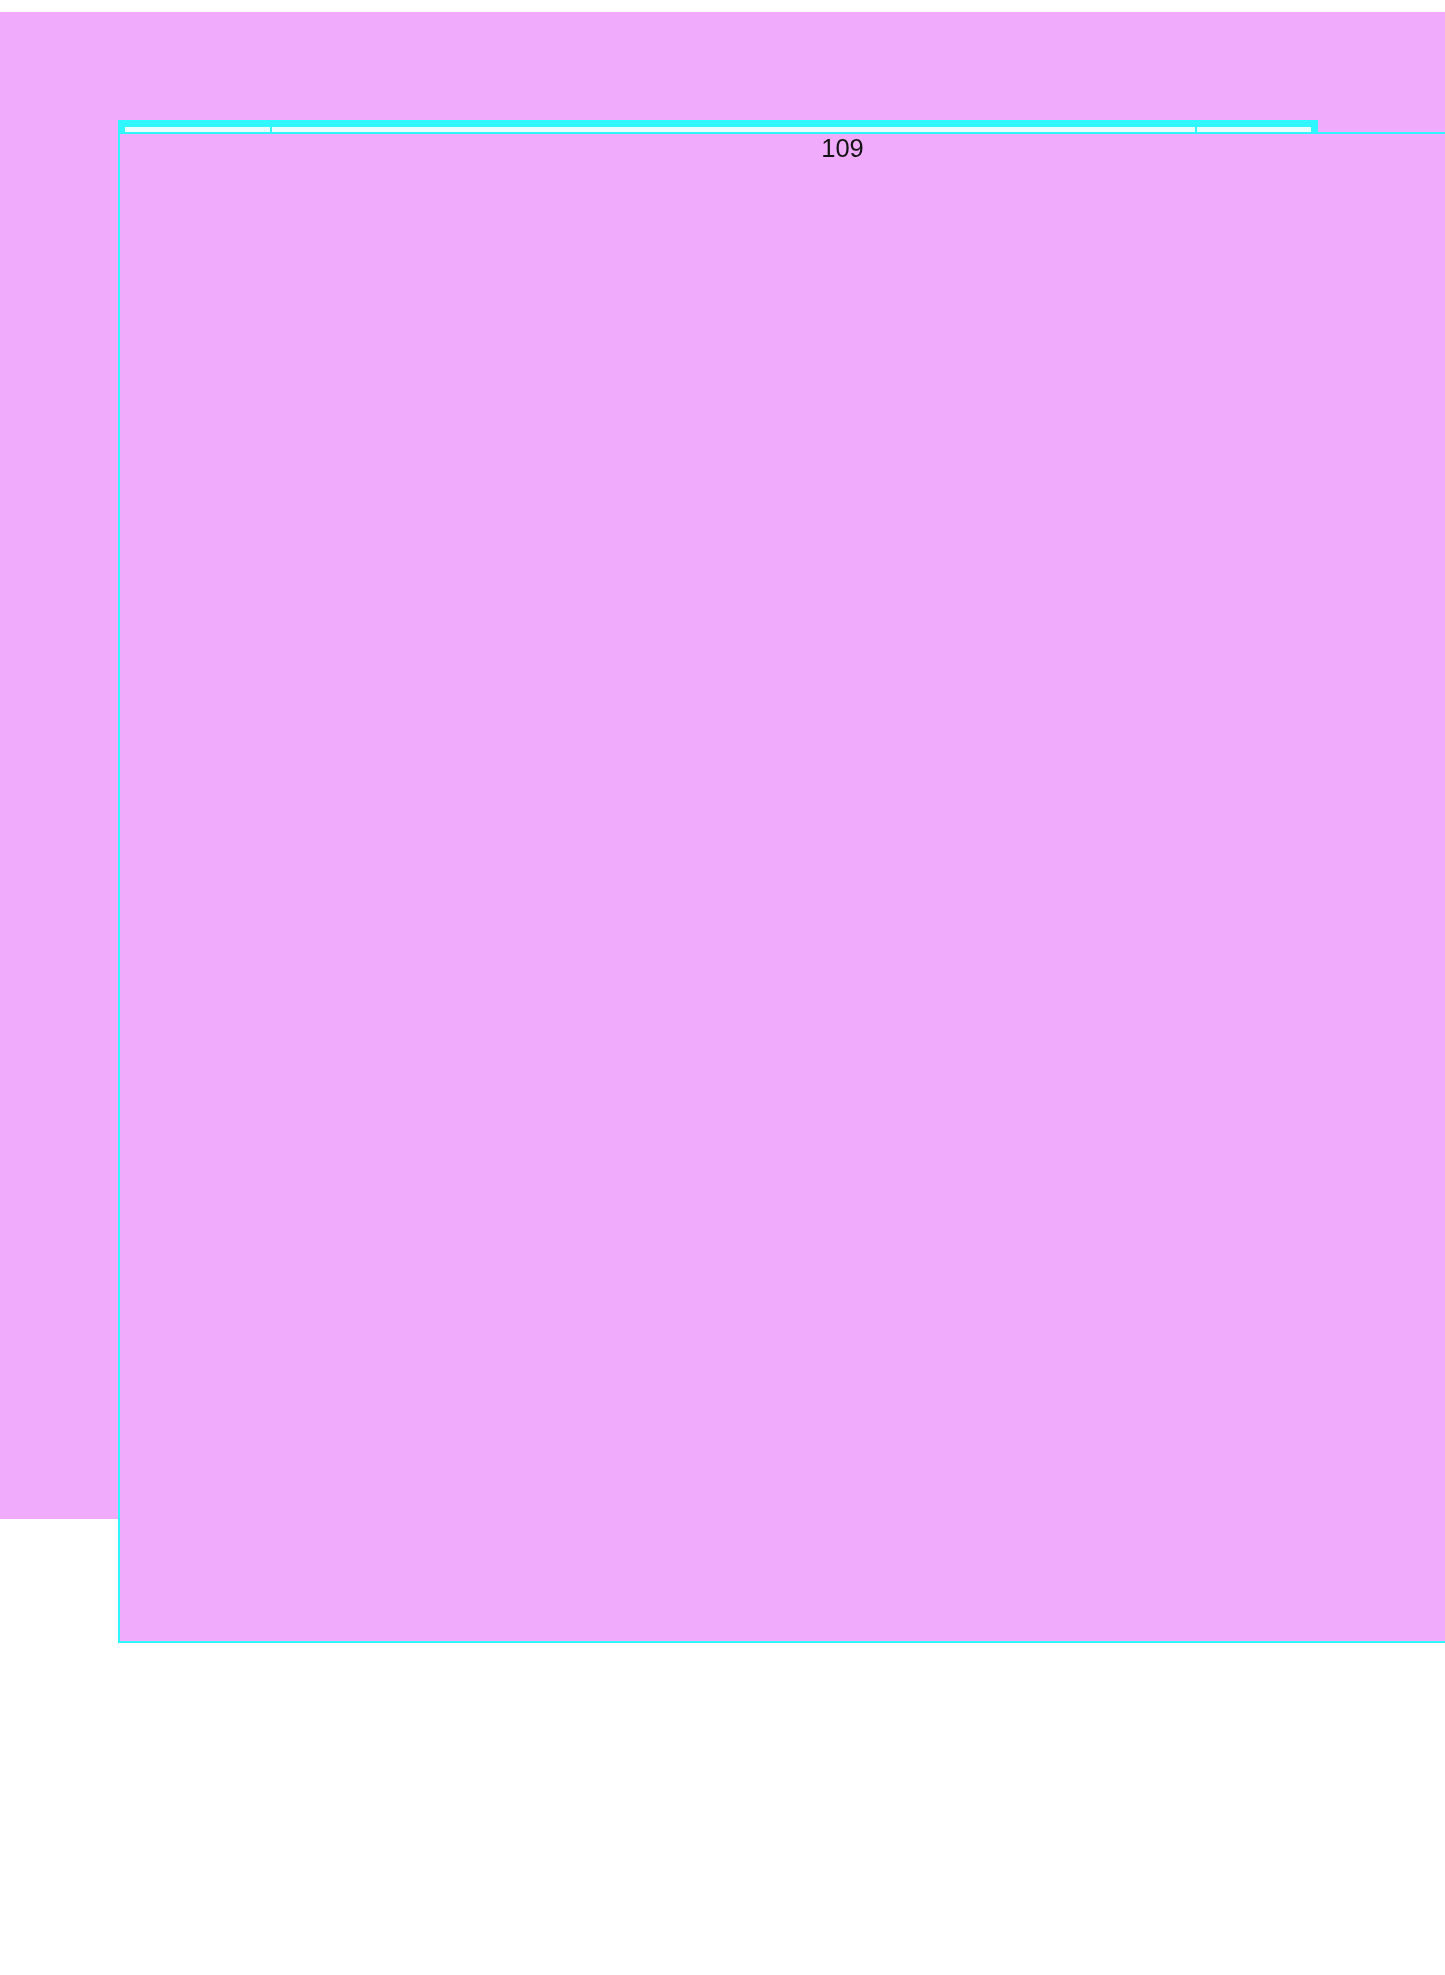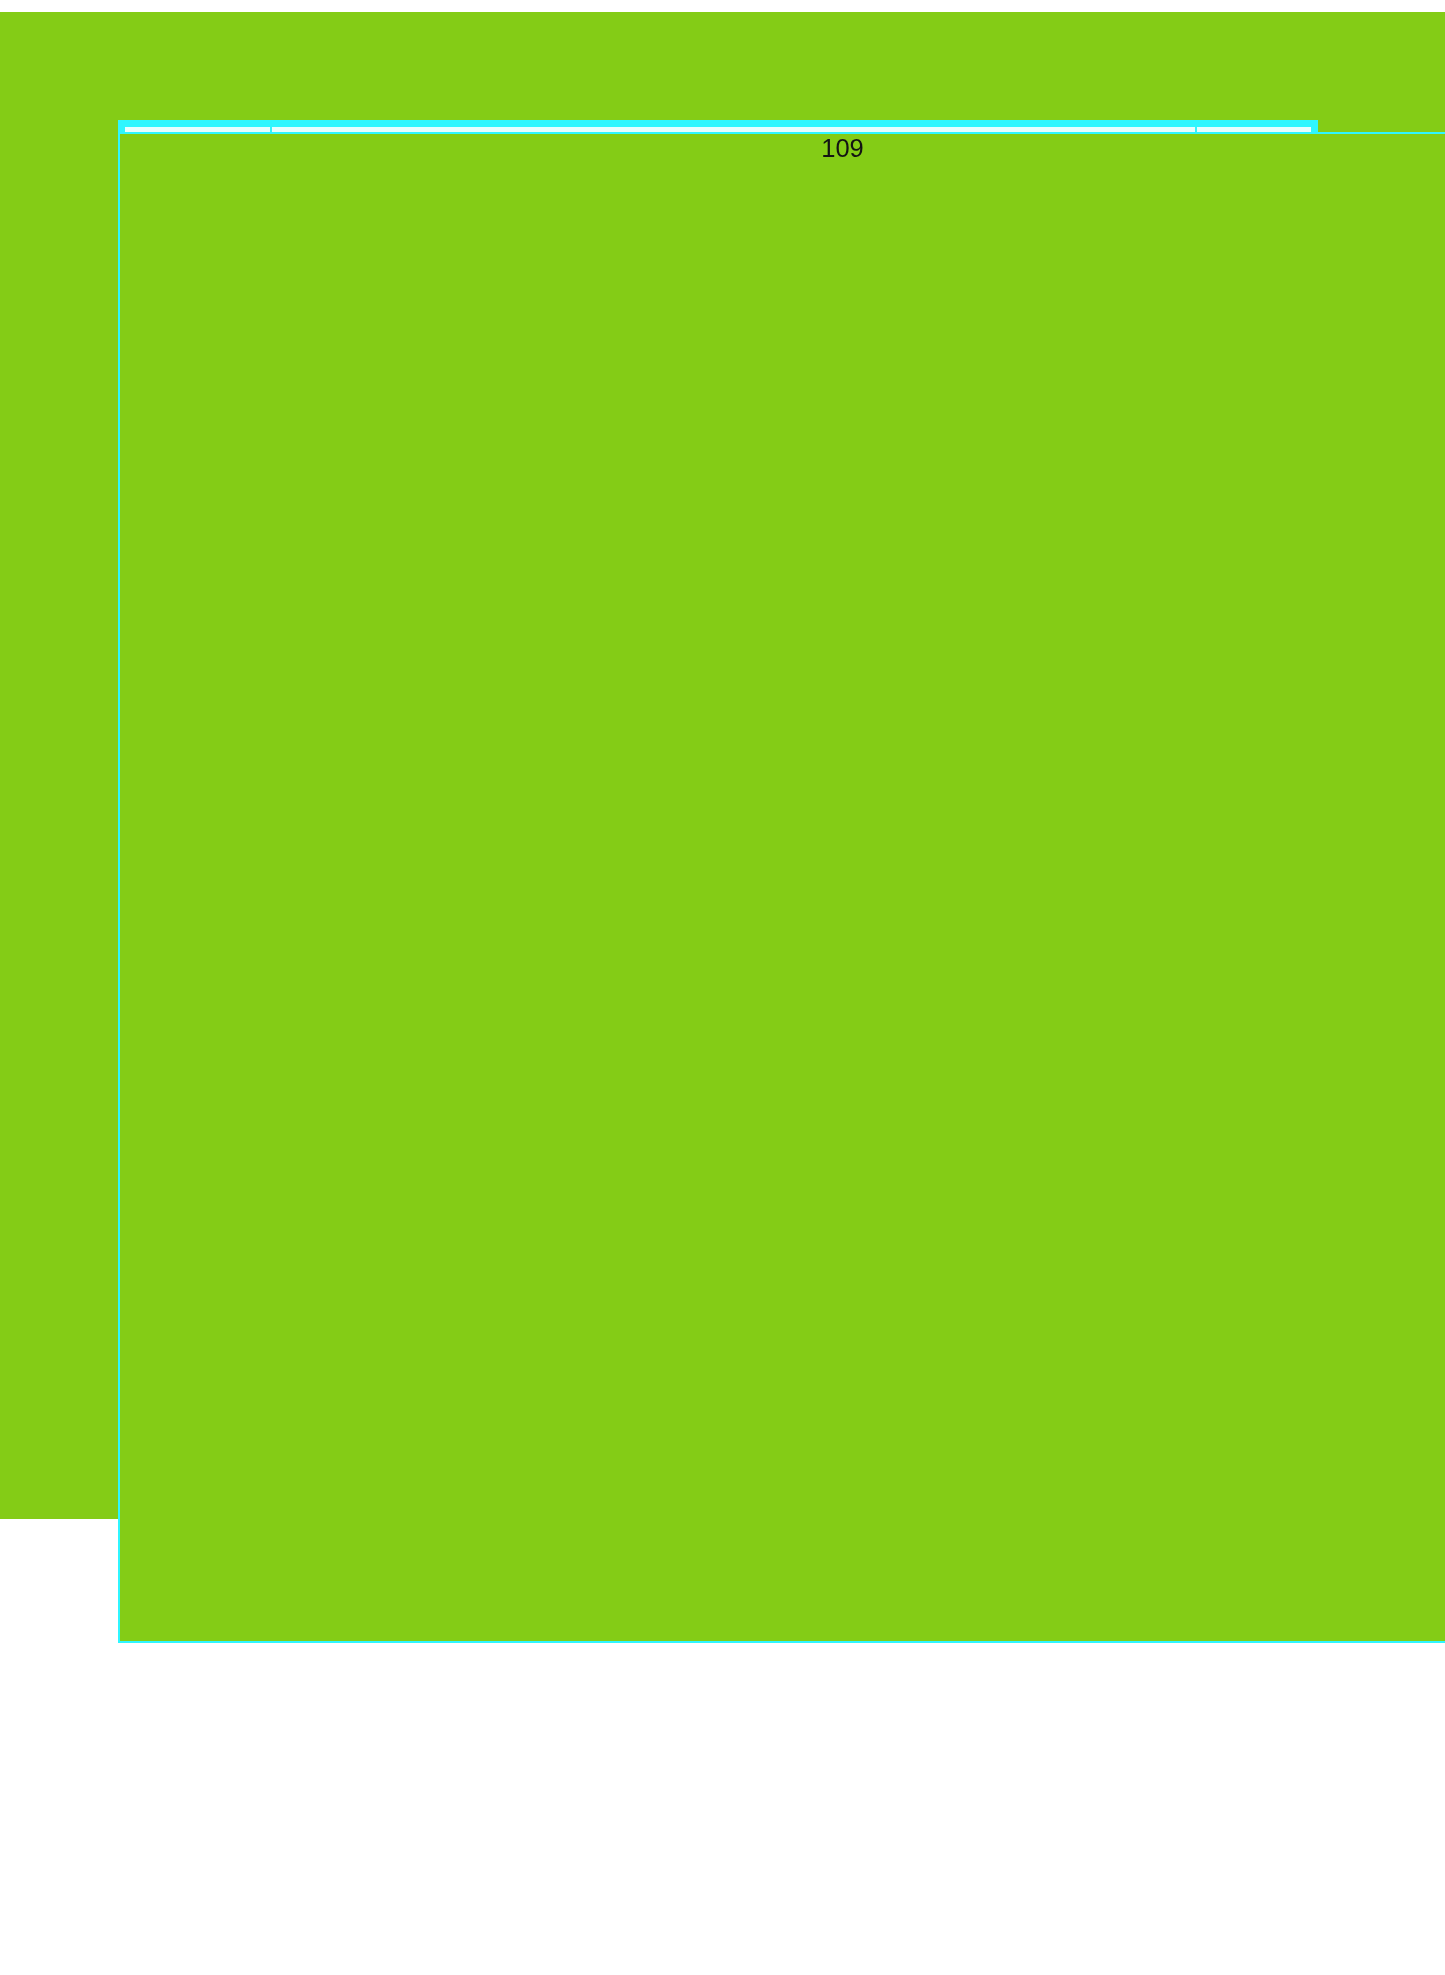--- a/index.html
+++ b/index.html
@@ -13,21 +13,21 @@
     font-family: "Liberation Sans", sans-serif;
     position: relative;
   }
 
   .page {
     position: absolute;
     left: 0;
     top: 12px;
     width: 1445px;
     height: 1507px;
-    background: #84cc16;
+    background: #f0abfc;
   }
 
   .toc-wrap {
     position: absolute;
     left: 118px;
     top: 108px;
     width: 1200px;
   }
 
   table.toc {

